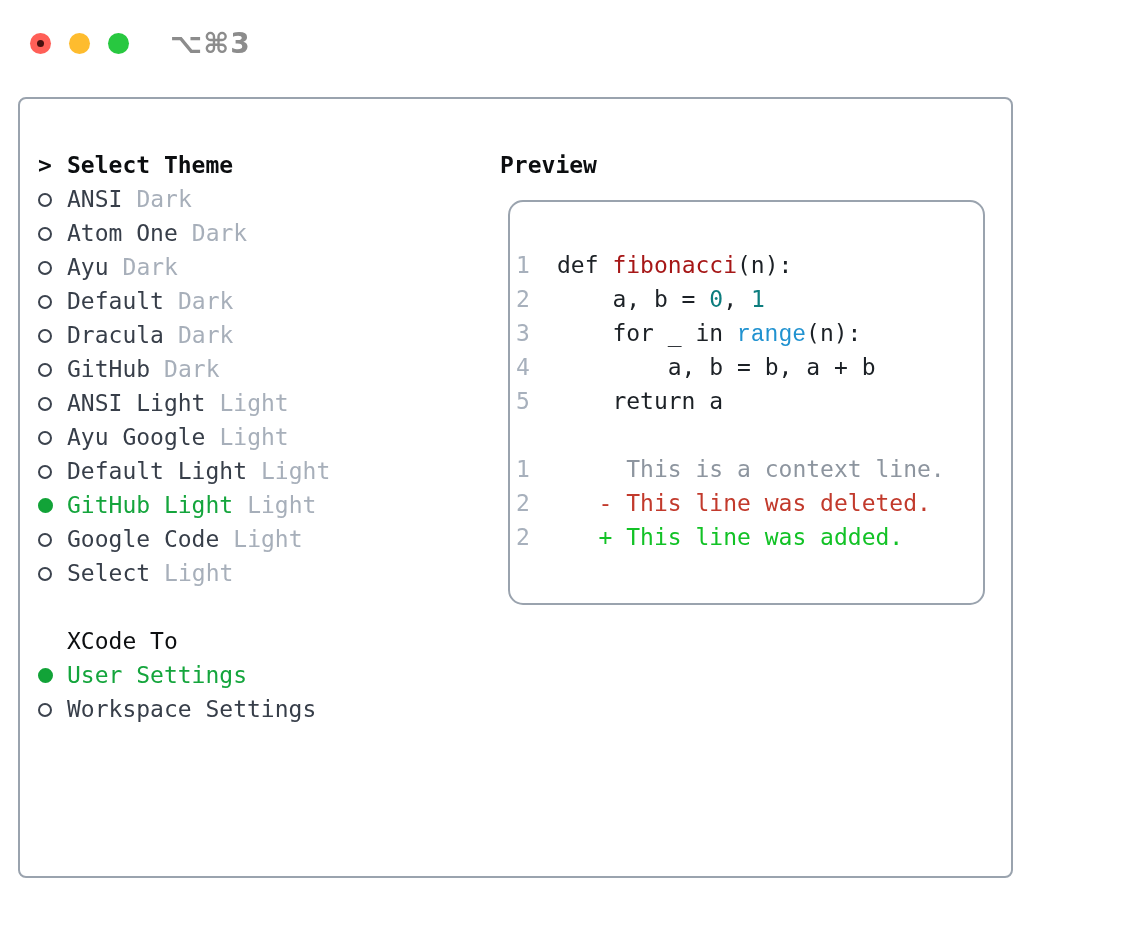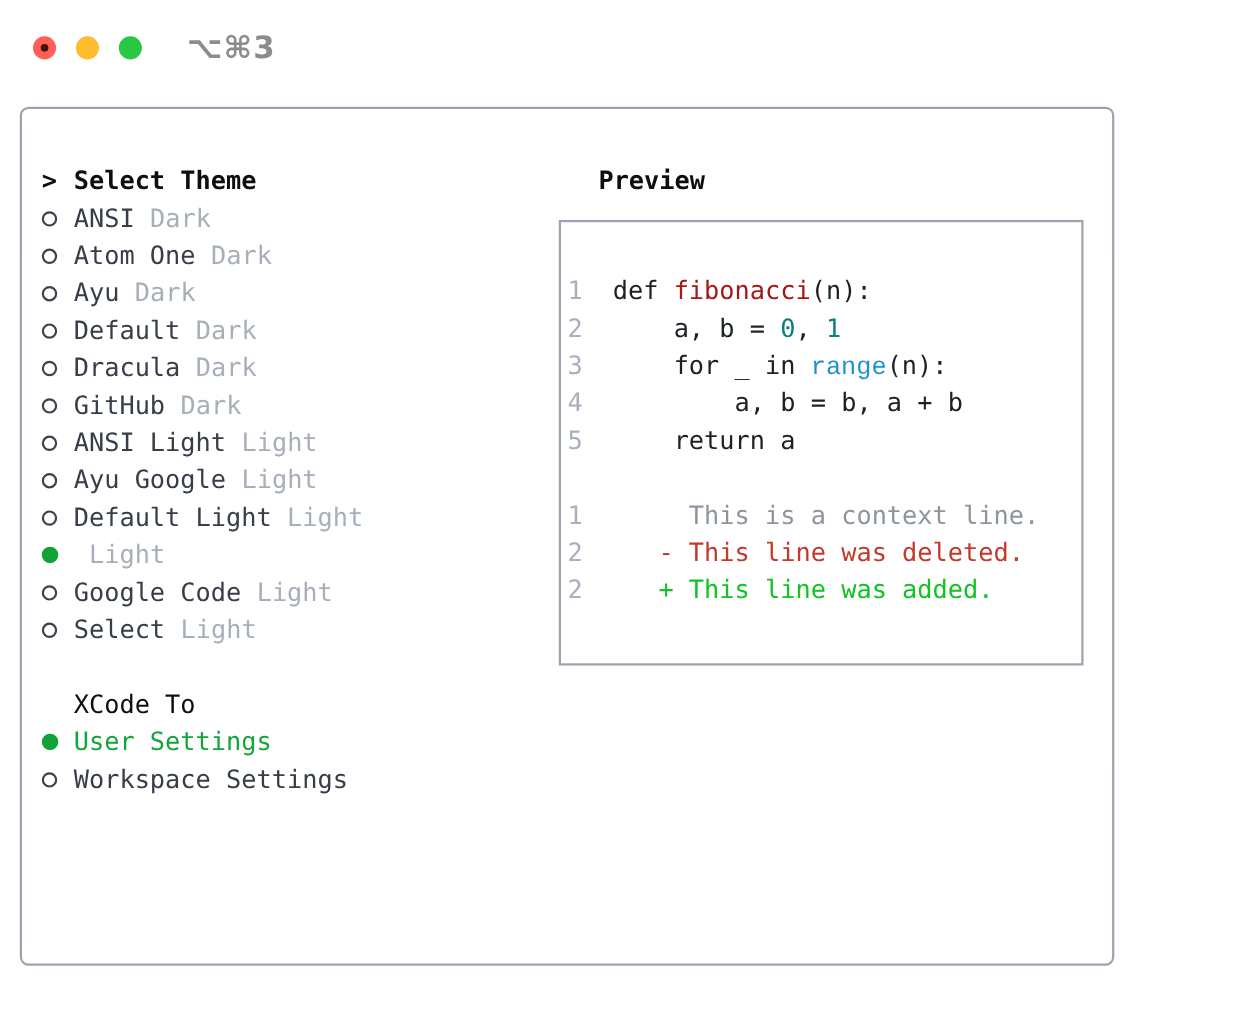--- a/index.html
+++ b/index.html
@@ -26,23 +26,23 @@
   .hdr2{color:#0c0e10;}
   .circle{display:inline-block;width:14px;height:14px;border:2px solid #3c434e;border-radius:50%;box-sizing:border-box;}
   .circle.sel{width:15px;height:15px;background:#12a338;border-color:#12a338;}
   .name.sel{color:#14a53c;}
   .variant{color:#a7afba;margin-left:14px;}
   .spacer{height:34px;}
   .help{width:404px;color:#a7afba;line-height:34px;font-size:23px;}
 
   
   .preview-hdr{position:absolute;left:480px;top:49px;height:34px;line-height:34px;
-               font-size:23px;font-weight:bold;color:#0c0e10;margin-left:44px;}
+               font-size:23px;font-weight:bold;color:#0c0e10;}
   .preview-box{position:absolute;left:488px;top:101px;width:477px;height:405px;
-               border:2px solid #9aa3ae;border-radius:0;box-sizing:border-box;
+               border:2px solid #9aa3ae;border-radius:15px;box-sizing:border-box;
                padding:46px 0 0 6px;overflow:hidden;background:#fff;}
   .cl{height:34px;line-height:34px;font-size:23px;white-space:pre;}
   .ln{color:#a7b0bc;display:inline-block;width:41px;white-space:pre;}
   .t-code{color:#1c2126;}
   .t-fn{color:#a61717;}
   .t-num{color:#0d7d7e;}
   .t-blue{color:#2092d0;font-family:Liberation Mono, monospace;}
   .t-ctx{color:#8d959f;text-align:right;}
   .t-del{color:#c23a2c;}
   .t-add{color:#12c226;}
@@ -72,21 +72,21 @@
       <div id="theme-list">
           <div class="row"><span class="marker"><span class="circle"></span></span><span class="name">ANSI</span><span class="variant">Dark</span></div>
           <div class="row"><span class="marker"><span class="circle"></span></span><span class="name">Atom One</span><span class="variant">Dark</span></div>
           <div class="row"><span class="marker"><span class="circle"></span></span><span class="name">Ayu</span><span class="variant">Dark</span></div>
           <div class="row"><span class="marker"><span class="circle"></span></span><span class="name">Default</span><span class="variant">Dark</span></div>
           <div class="row"><span class="marker"><span class="circle"></span></span><span class="name">Dracula</span><span class="variant">Dark</span></div>
           <div class="row"><span class="marker"><span class="circle"></span></span><span class="name">GitHub</span><span class="variant">Dark</span></div>
           <div class="row"><span class="marker"><span class="circle"></span></span><span class="name">ANSI Light</span><span class="variant">Light</span></div>
           <div class="row"><span class="marker"><span class="circle"></span></span><span class="name">Ayu Google</span><span class="variant">Light</span></div>
           <div class="row"><span class="marker"><span class="circle"></span></span><span class="name">Default Light</span><span class="variant">Light</span></div>
-          <div class="row"><span class="marker"><span class="circle sel"></span></span><span class="variant">Light</span></div>
+          <div class="row"><span class="marker"><span class="circle sel"></span></span><span class="name sel">GitHub Light</span><span class="variant">Light</span></div>
           <div class="row"><span class="marker"><span class="circle"></span></span><span class="name">Google Code</span><span class="variant">Light</span></div>
           <div class="row"><span class="marker"><span class="circle"></span></span><span class="name">Select</span><span class="variant">Light</span></div>
         </div>
 
       <div class="row spacer"></div>
 
       <div class="row">
         <span class="marker"></span>
         <span class="hdr2">XCode To</span>
       </div>

